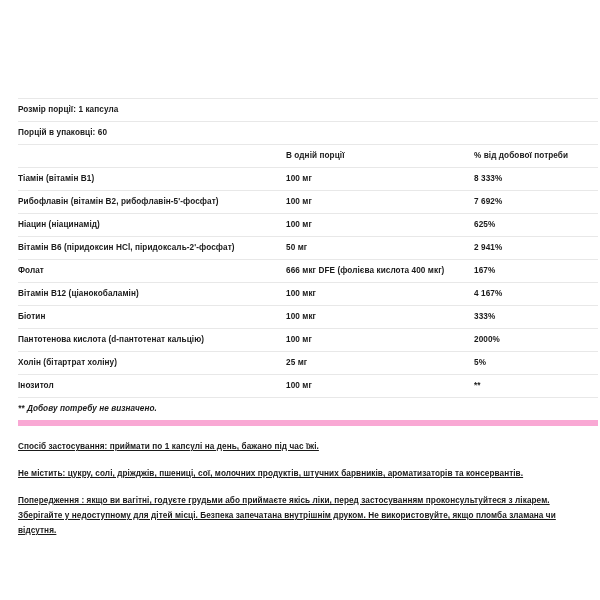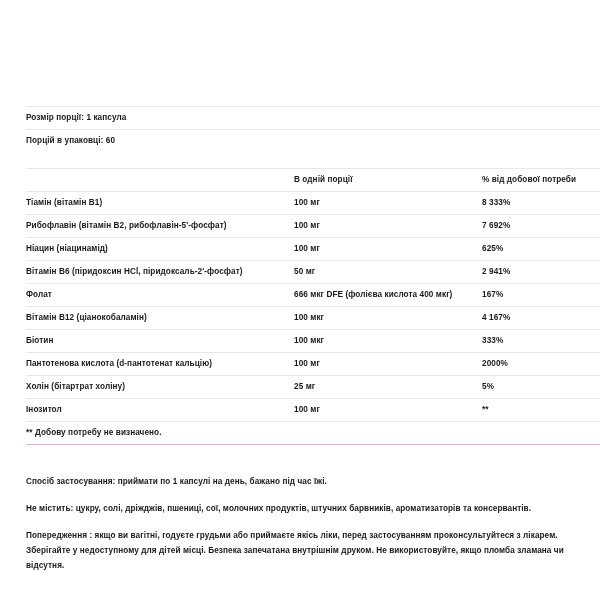--- a/index.html
+++ b/index.html
@@ -13,21 +13,21 @@
     background: #ffffff;
     font-family: "Liberation Sans", sans-serif;
     color: #1a1a1a;
     overflow: hidden;
   }
 
   .page {
     width: 600px;
     height: 600px;
     box-sizing: border-box;
-    padding: 16px;
+    padding: 8px;
     position: relative;
   }
 
   .spacer-top {
     height: 90px;
   }
 
   
   .info-table {
     width: 580px;
@@ -43,29 +43,30 @@
     font-size: 8.2px;
     font-weight: bold;
     line-height: 12px;
     vertical-align: middle;
     letter-spacing: 0.01em;
   }
 
   
   .facts-table {
     width: 580px;
-    margin: 16px 10px;
+    margin: 0 10px;
     border-collapse: collapse;
     table-layout: fixed;
   }
   .facts-table tr {
     border-top: 1px solid #e8e8e8;
   }
   .facts-table tr.last-rule {
-    border-bottom: 1px solid #f9a8d4;
+    border-bottom: 6px solid #f9a8d4;
+    font-style: italic;
   }
   .facts-table td, .facts-table th {
     padding: 5px 0 5px 0;
     font-size: 8.2px;
     font-weight: bold;
     line-height: 12px;
     text-align: left;
     vertical-align: middle;
     letter-spacing: 0.01em;
     white-space: nowrap;
@@ -76,20 +77,21 @@
 
   .footnote-cell {
     font-size: 8.2px;
     font-weight: bold;
   }
 
   
   .paragraphs {
     margin: 0 10px;
     padding-top: 13px;
+    text-decoration: underline;
   }
   .para {
     font-size: 8.2px;
     font-weight: bold;
     line-height: 15px;
     margin: 0 0 12px 0;
     letter-spacing: 0.01em;
     color: #1a1a1a;
   }
   .para:last-child {

